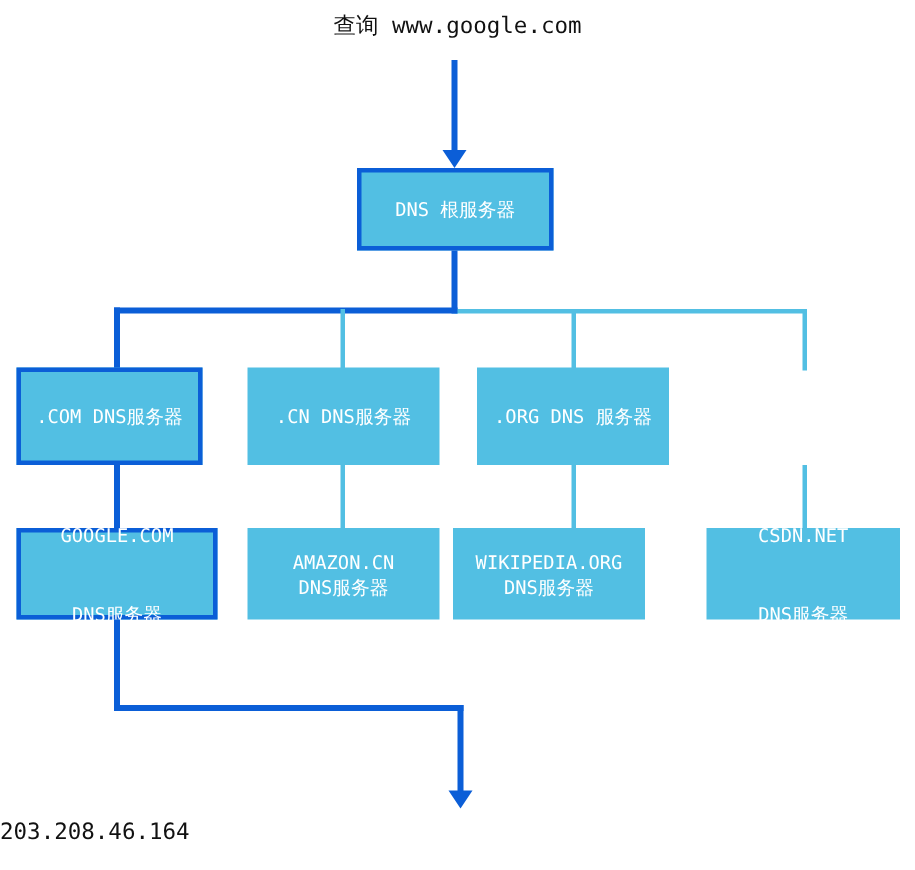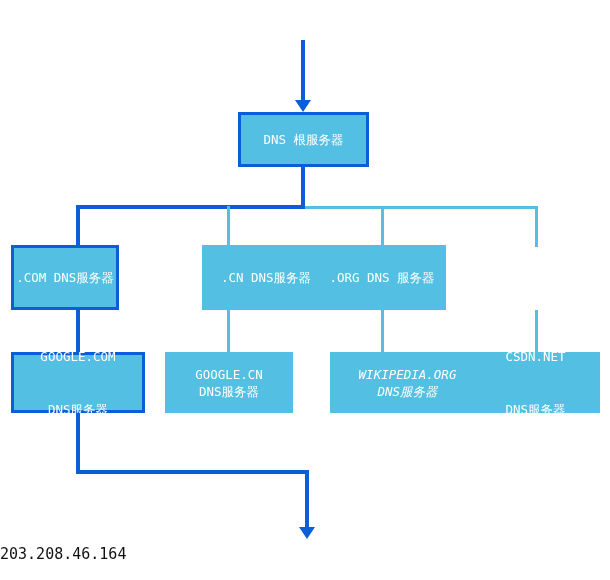--- a/index.html
+++ b/index.html
@@ -76,68 +76,69 @@
     border-left: 8px solid transparent;
     border-right: 8px solid transparent;
     border-top: 12px solid #0b5ed7;
   }
 </style>
 </head>
 <body>
 
 <div id="canvas">
 
+  <div class="free-text" id="query-label">查询 www.google.com</div>
 
   <div class="conn dark" style="left:301px; top:40px; width:4px; height:62px;"></div>
   <div class="arrow" style="left:295px; top:100px;"></div>
 
   <div class="node highlight" style="left:238px; top:112px; width:131px; height:55px;">
     <span>DNS 根服务器</span>
   </div>
 
   <div class="conn dark" style="left:301px; top:167px; width:4px; height:42px;"></div>
 
   <div class="conn light" style="left:303px; top:206px; width:235px; height:3px;"></div>
 
   <div class="conn dark" style="left:76px; top:205px; width:229px; height:4px;"></div>
 
   <div class="conn dark" style="left:76px; top:205px; width:4px; height:42px;"></div>
   <div class="conn light" style="left:227px; top:206px; width:3px; height:41px;"></div>
   <div class="conn light" style="left:381px; top:206px; width:3px; height:41px;"></div>
   <div class="conn light" style="left:535px; top:206px; width:3px; height:41px;"></div>
 
-  <div class="node highlight" style="left:11px; top:245px; width:108px; height:65px;">
+  <div class="node highlight" style="left:11px; top:245px; width:124px; height:65px;">
     <span>.COM DNS服务器</span>
   </div>
 
-  <div class="node" style="left:165px; top:245px; width:128px; height:65px;margin-left:37px;">
+  <div class="node" style="left:165px; top:245px; width:128px; height:65px;">
     <span>.CN DNS服务器</span>
   </div>
 
   <div class="node" style="left:318px; top:245px; width:128px; height:65px;">
     <span>.ORG DNS 服务器</span>
   </div>
 
 
   <div class="conn dark" style="left:76px; top:310px; width:4px; height:42px;"></div>
   <div class="conn light" style="left:227px; top:310px; width:3px; height:42px;"></div>
   <div class="conn light" style="left:381px; top:310px; width:3px; height:42px;"></div>
   <div class="conn light" style="left:535px; top:310px; width:3px; height:42px;"></div>
 
   <div class="node highlight" style="left:11px; top:352px; width:134px; height:61px;gap:36px;">
     <span class="line1">GOOGLE.COM</span>
     <span class="line2">DNS服务器</span>
   </div>
 
   <div class="node" style="left:165px; top:352px; width:128px; height:61px;">
-    <span class="line1">GOOGLE.CN</span>
+    <span class="line1">AMAZON.CN</span>
     <span class="line2">DNS服务器</span>
   </div>
 
-  <div class="node" style="left:330px; top:352px; width:155px; height:61px;font-style:italic;">
+  <div class="node" style="left:302px; top:352px; width:128px; height:61px;">
     <span class="line1">WIKIPEDIA.ORG</span>
     <span class="line2">DNS服务器</span>
   </div>
 
   <div class="node" style="left:471px; top:352px; width:129px; height:61px;gap:36px;">
     <span class="line1">CSDN.NET</span>
     <span class="line2">DNS服务器</span>
   </div>
 
   <div class="conn dark" style="left:76px; top:413px; width:4px; height:61px;"></div>

